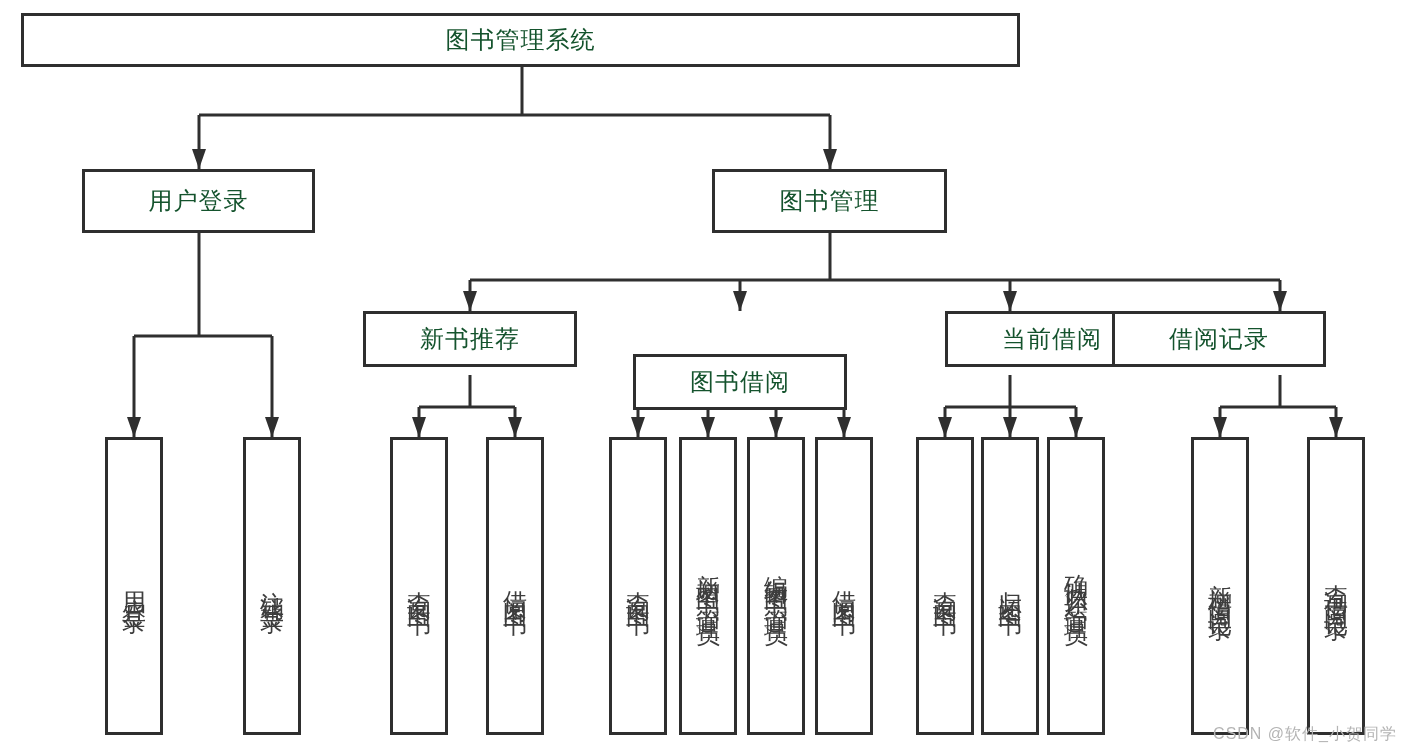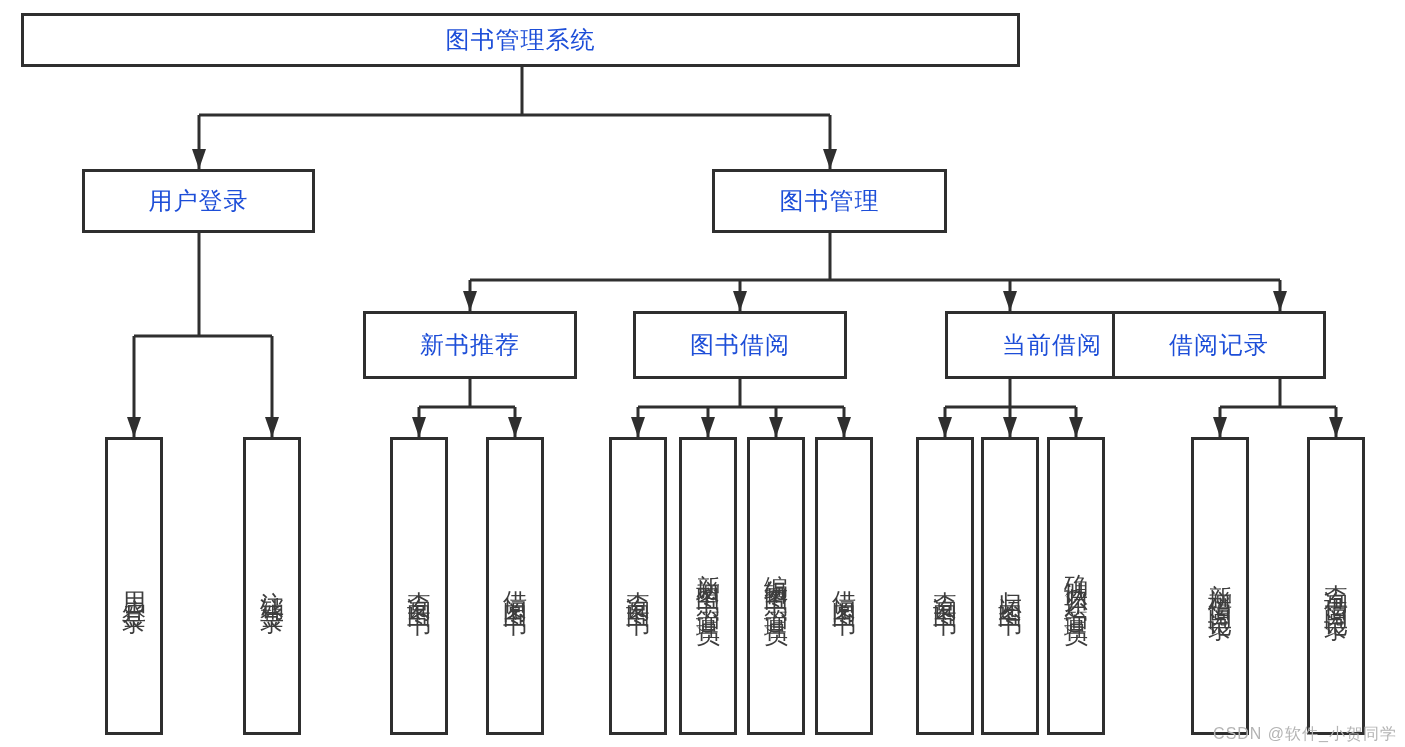--- a/index.html
+++ b/index.html
@@ -23,36 +23,36 @@
     background: #ffffff;
     border: 3px solid #2f2f2f;
     display: flex;
     align-items: center;
     justify-content: center;
   }
   .hbox span {
     font-size: 24px;
     letter-spacing: 1px;
     white-space: nowrap;
-    color: #1d4ed8;
+    color: #14532d;
   }
   .vbox span {
     writing-mode: vertical-rl;
     text-orientation: mixed;
     font-size: 24px;
     line-height: 1;
     letter-spacing: 7px;
     color: #3d3d3d;
   }
   .root   { left: 21px;  top: 13px;  width: 999px; height: 54px; }
   .lvl2-a { left: 82px;  top: 169px; width: 233px; height: 64px; }
   .lvl2-b { left: 712px; top: 169px; width: 235px; height: 64px; }
-  .lvl3   { top: 311px; height: 68px; width: 214px; text-align: center; }
+  .lvl3   { top: 311px; height: 56px; width: 214px; text-align: center; }
   .g0 { left: 363px; }
-  .g1 { left: 633px; }
+  .g1 { left: 633px; margin-top: 43px; }
   .g2 { left: 945px; }
   .g3 { left: 1112px; }
   .vbox { top: 437px; width: 58px; height: 298px; }
   .leaf0  { left: 105px; }
   .leaf1  { left: 243px; }
   .leaf2  { left: 390px; }
   .leaf3  { left: 486px; }
   .leaf4  { left: 609px; }
   .leaf5  { left: 679px; }
   .leaf6  { left: 747px; }

